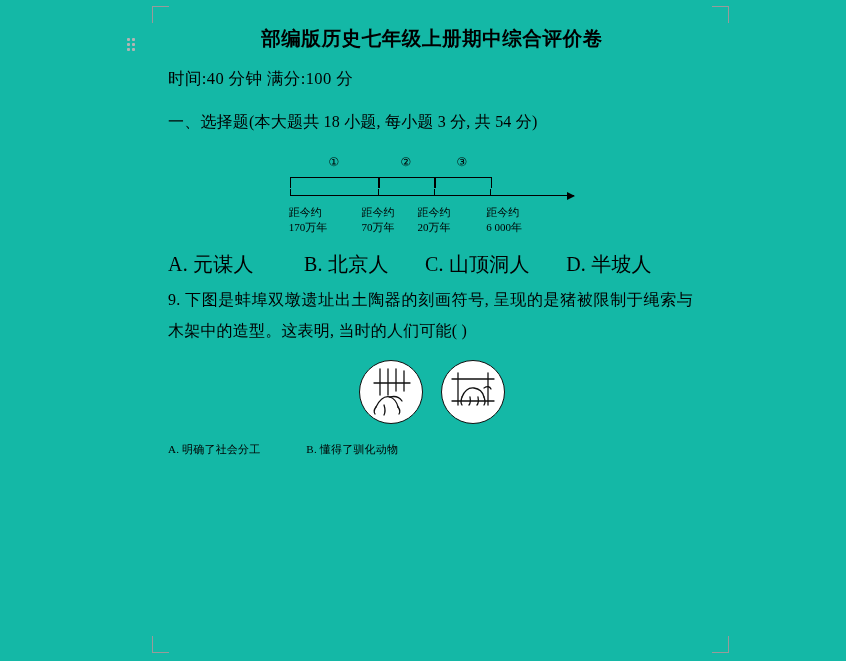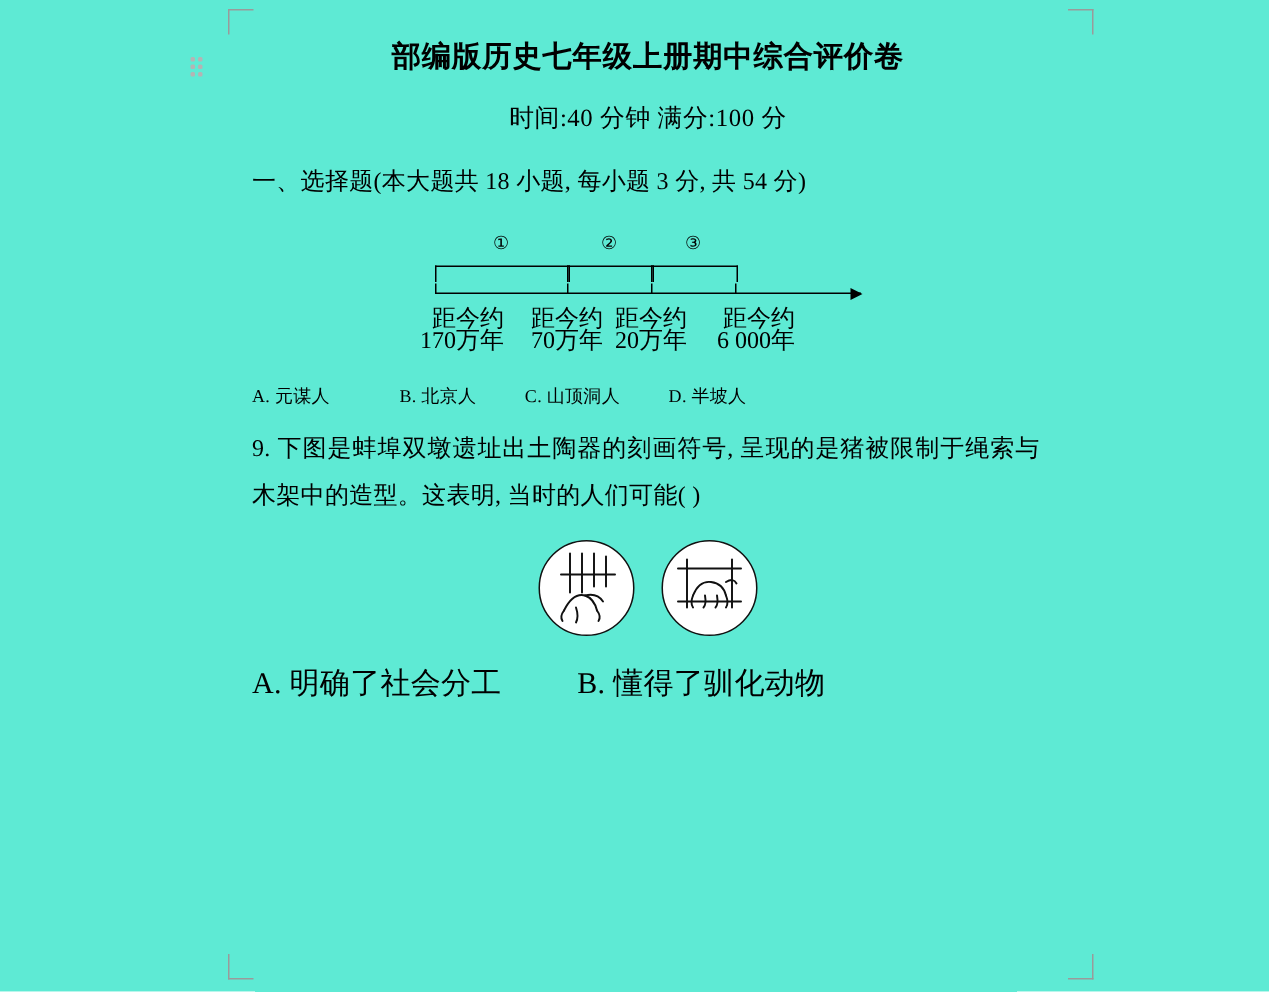--- a/index.html
+++ b/index.html
@@ -11,21 +11,21 @@
     width: 846px;
     height: 661px;
     overflow: hidden;
     font-family: "Liberation Serif", "DejaVu Serif", serif;
     color: #000000;
   }
   .page {
     position: relative;
     width: 846px;
     height: 661px;
-    background: #5eead4;
+    background: #14b8a6;
   }
   
   .crop {
     position: absolute;
     width: 16px;
     height: 16px;
   }
   .crop.tl { left: 152px; top: 6px; border-left: 1px solid #9a9a9a; border-top: 1px solid #9a9a9a; }
   .crop.tr { left: 712px; top: 6px; border-right: 1px solid #9a9a9a; border-top: 1px solid #9a9a9a; }
   .crop.bl { left: 152px; top: 636px; border-left: 1px solid #9a9a9a; border-bottom: 1px solid #9a9a9a; }
@@ -59,42 +59,41 @@
 
   .doc-title {
     text-align: center;
     font-size: 19.5px;
     font-weight: bold;
     letter-spacing: 0.6px;
     margin: 0 0 16px 0;
     line-height: 1.3;
   }
   .center-line {
-    text-align: center;
     font-size: 16.5px;
     margin: 0 0 16px 0;
     line-height: 1.4;
     letter-spacing: 0.4px;
     font-family: Liberation Serif, serif;
   }
   .center-line.small {
     font-size: 15.5px;
   }
   .para {
     font-size: 16px;
     line-height: 31px;
     margin: 0 3px 4px 0;
     letter-spacing: 0.2px;
     text-align: justify;
   }
   .para.q {
     margin-bottom: 2px;
   }
   .options {
-    font-size: 12px;
+    font-size: 20px;
     line-height: 31px;
     margin: 6px 0 4px 0;
     letter-spacing: 0.2px;
   }
   .opt-gap { display: inline-block; width: 26px; }
   .opt-gap.wide { display: inline-block; width: 40px; }
 
   
   .fig-timeline {
     position: relative;
@@ -136,23 +135,23 @@
   }
   .circ {
     position: absolute;
     top: 8px;
     font-size: 12px;
     transform: translateX(-50%);
   }
   .lbl {
     position: absolute;
     top: 58px;
-    font-size: 16px;
+    font-size: 11px;
     line-height: 15px;
-    text-align: right;
+    text-align: left;
     transform: translateX(-50%);
     white-space: nowrap;
   }
 
   
   .fig-seals {
     display: flex;
     justify-content: center;
     gap: 18px;
     margin: 14px 0 18px 0;
@@ -162,21 +161,21 @@
     height: 62px;
     border: 1.6px solid #111;
     border-radius: 50%;
     position: relative;
     overflow: hidden;
     background: #fff;
   }
   .seal svg { position: absolute; left: 0; top: 0; }
 
   .footer-opts {
-    font-size: 20px;
+    font-size: 11px;
     letter-spacing: 0.2px;
     margin-top: 16px;
   }
 </style>
 </head>
 <body>
 
 <div class="page">
 
   <div class="crop tl"></div>

